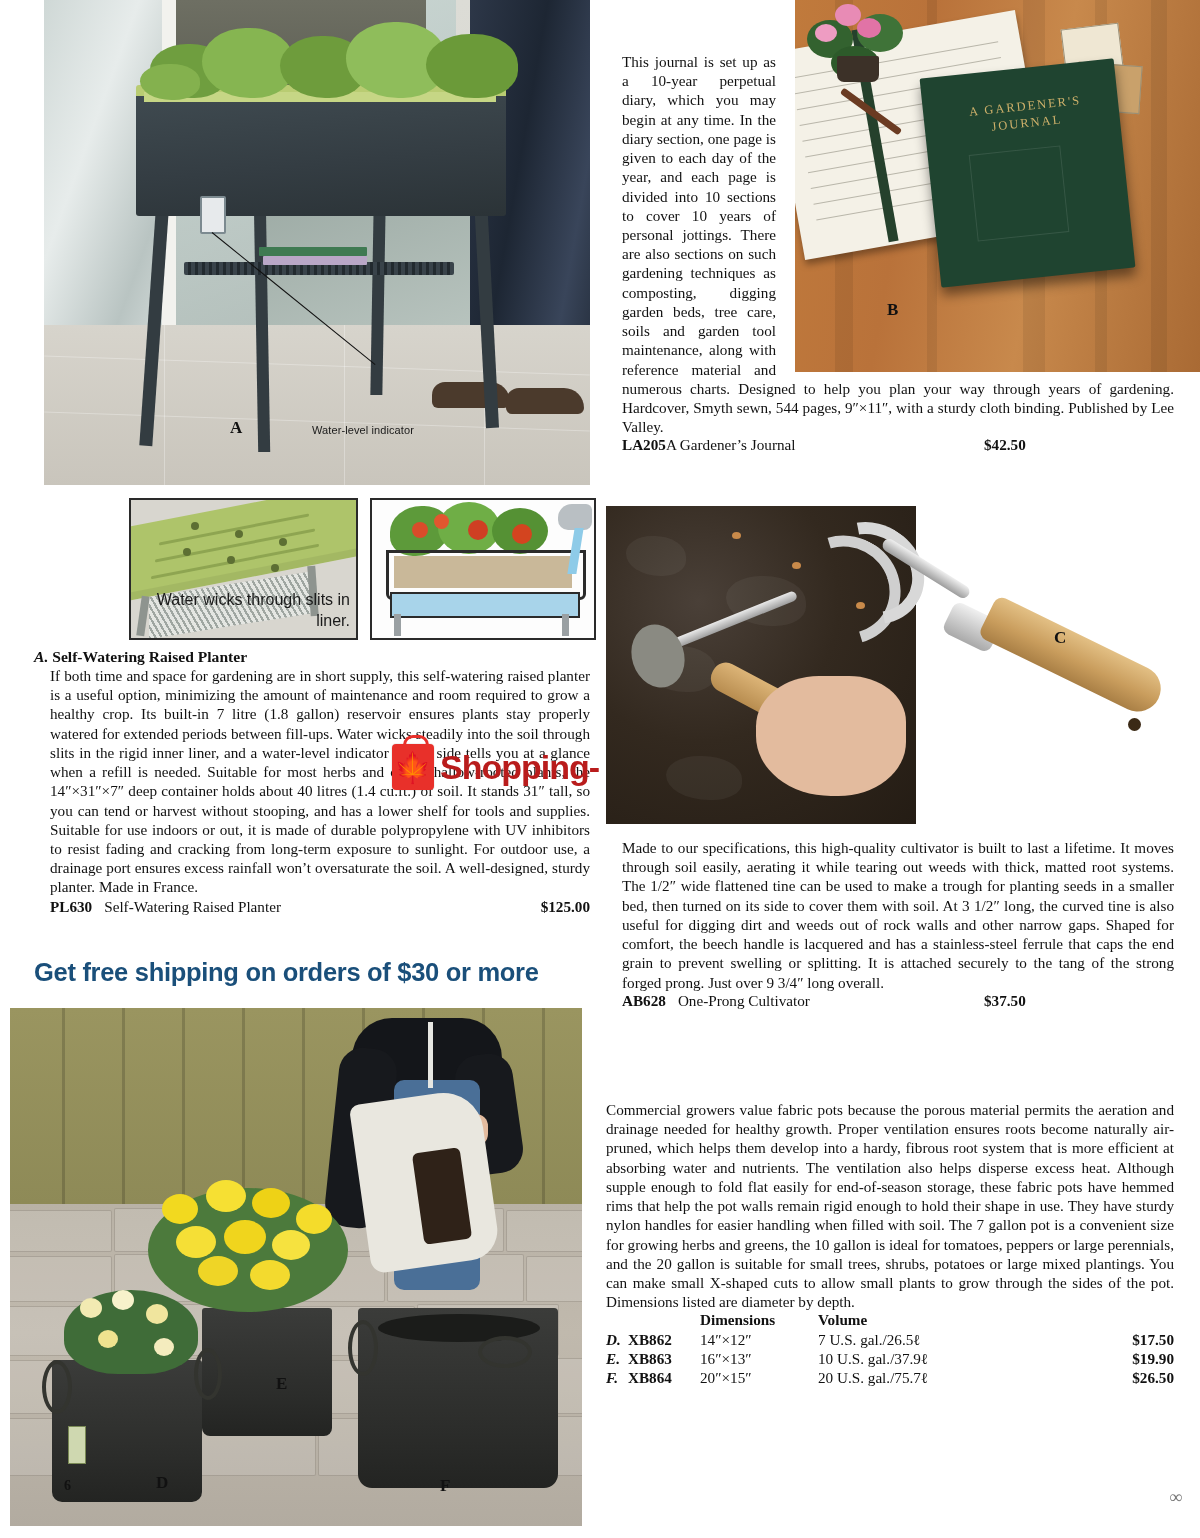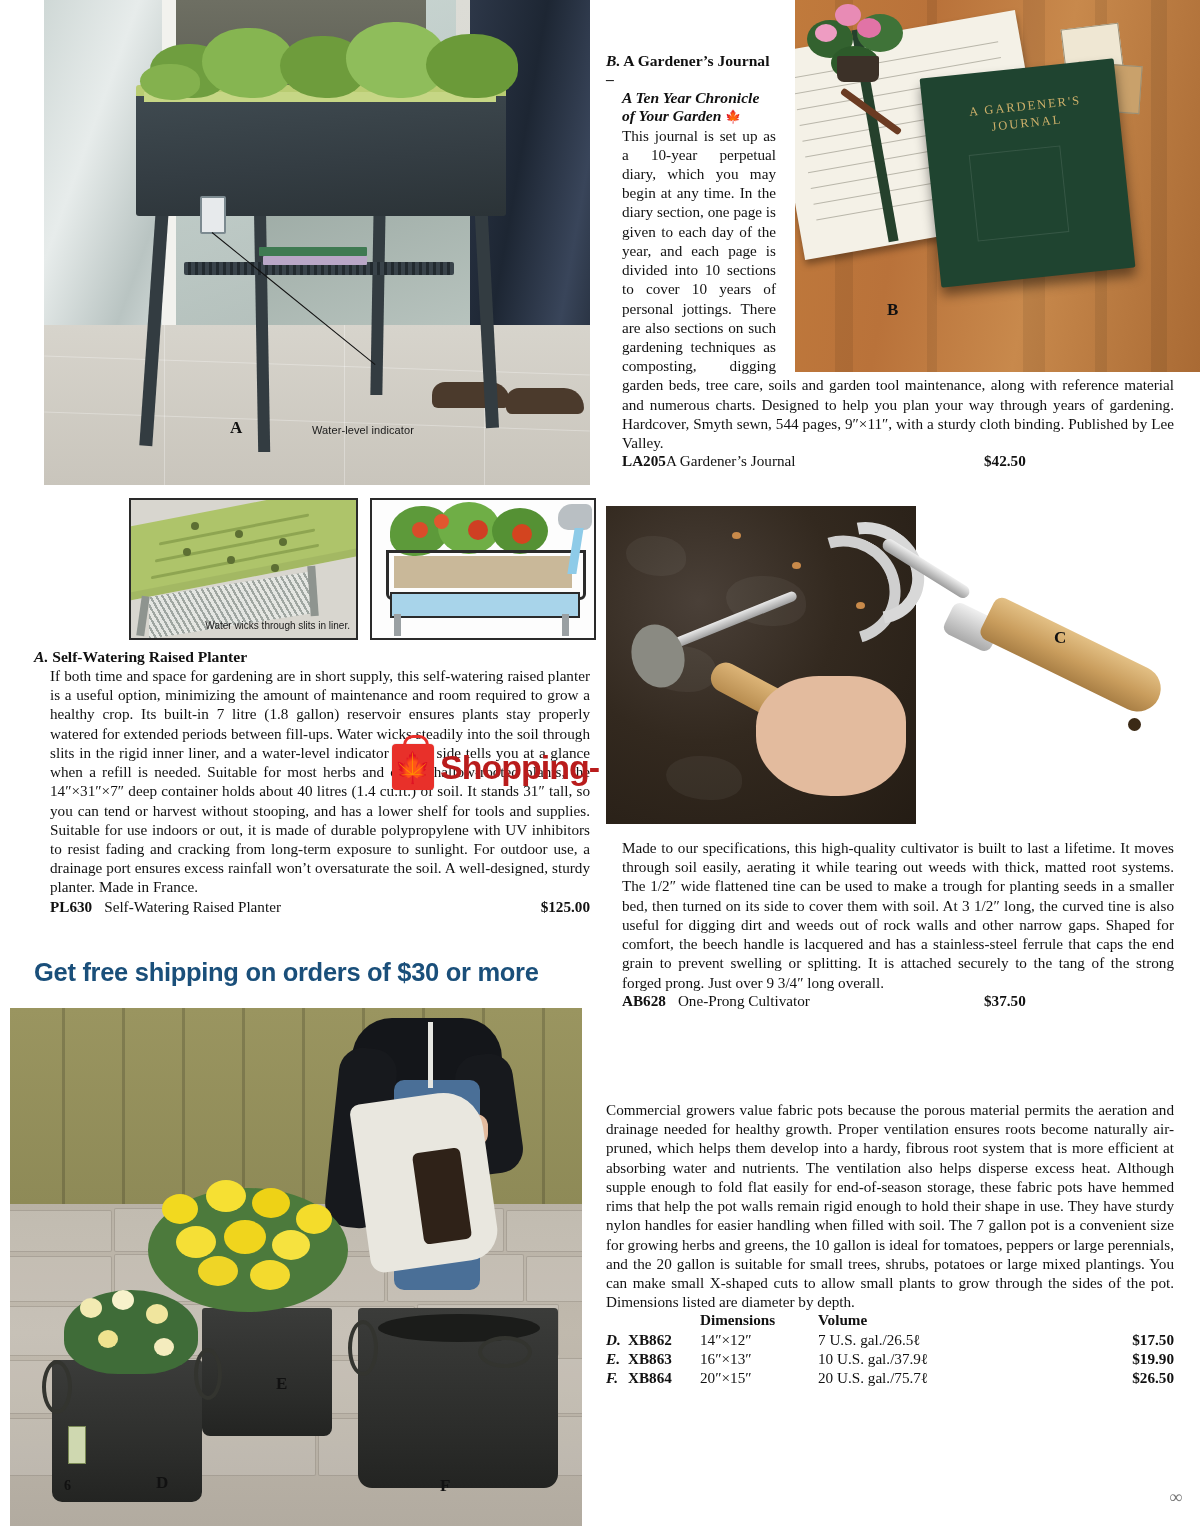--- a/index.html
+++ b/index.html
@@ -63,21 +63,21 @@
   .inset-a{left:95px;top:498px;width:225px;height:138px;background:#d8d6cf;}
   .ia-top{position:absolute;left:-10px;top:4px;width:250px;height:74px;background:#aec46a;
      transform:skewY(-11deg);border-radius:4px;
      box-shadow:inset 0 -8px 0 rgba(0,0,0,.06);}
   .ia-slot{position:absolute;height:3px;background:#8ea551;border-radius:2px;}
   .ia-hole{position:absolute;width:8px;height:8px;border-radius:50%;background:#5d6f33;}
   .ia-mesh{position:absolute;left:18px;top:84px;width:165px;height:42px;
      background:repeating-linear-gradient(62deg,#9fa6a1 0 2px,#e4e6e2 2px 5px);transform:skewY(-9deg);}
   .ia-leg{position:absolute;background:#8e948f;}
   .ia-cap{position:absolute;right:6px;bottom:6px;font-family:"Liberation Sans",sans-serif;
-     font-size:10px;line-height:1.3;color:#1a1a1a;text-align:right;}
+     font-size:16px;line-height:1.3;color:#1a1a1a;text-align:right;}
 
   .inset-b{left:336px;top:498px;width:222px;height:138px;background:#fdfdfd;}
   .ib-soil{position:absolute;left:22px;top:56px;width:178px;height:32px;background:#c9b899;}
   .ib-pot{position:absolute;left:14px;top:50px;width:194px;height:44px;border:3px solid #2b2b2b;
      border-radius:0 0 6px 6px;background:transparent;}
   .ib-res{position:absolute;left:18px;top:92px;width:186px;height:22px;background:#a8d4ea;border:2px solid #2b2b2b;}
   .ib-plant{position:absolute;}
   .ib-can{position:absolute;right:2px;top:4px;width:34px;height:26px;background:#b9bfc3;
      border-radius:14px 6px 8px 10px;}
   .ib-pour{position:absolute;right:14px;top:28px;width:9px;height:46px;background:#8ecbe8;transform:skewX(-9deg);}
@@ -387,28 +387,20 @@
     <div class="jp-seed" style="left:268px;top:26px;width:56px;height:42px;transform:rotate(-7deg);"></div>
     <div class="jp-seed" style="left:282px;top:64px;width:62px;height:46px;transform:rotate(4deg);background:#c9a16b;"></div>
     <div class="jp-green"></div>
     <div class="jp-title">A GARDENER'S JOURNAL</div>
     <div class="jp-emboss"></div>
     <div class="cap-letter" style="left:92px;top:300px;">B</div>
   </div>
 
   <div style="position:absolute;left:606px;top:52px;width:568px;">
     <div style="float:right;width:398px;height:322px;"></div>
-    <div class="item-head" style="line-height:1.18;">
-      <span class="letter">B.</span>
-      <span>A Gardener’s Journal –</span>
-      <div style="padding-left:16px;font-style:italic;">
-        <span>A Ten Year Chronicle of Your Garden</span>
-        <span style="color:#d0352b;font-style:normal;font-size:13px;">🍁</span>
-      </div>
-    </div>
     <div class="body-txt" style="padding-left:16px;text-align:justify;">This journal is set up as a 10-year perpetual diary, which you may begin at any time. In the diary section, one page is given to each day of the year, and each page is divided into 10 sections to cover 10 years of personal jottings. There are also sections on such gardening techniques as composting, digging garden beds, tree care, soils and garden tool maintenance, along with reference material and numerous charts. Designed to help you plan your way through years of gardening. Hardcover, Smyth sewn, 544 pages, 9″×11″, with a sturdy cloth binding. Published by Lee Valley.</div>
     <div class="sku-line" style="padding-left:16px;clear:both;">
       <span class="code">LA205</span>
       <span class="nm" style="">A Gardener’s Journal</span>
       <span class="price" style="width:190px;">$42.50</span>
     </div>
   </div>
 
   <div class="cult-photo">
     <div class="cp-soil">

